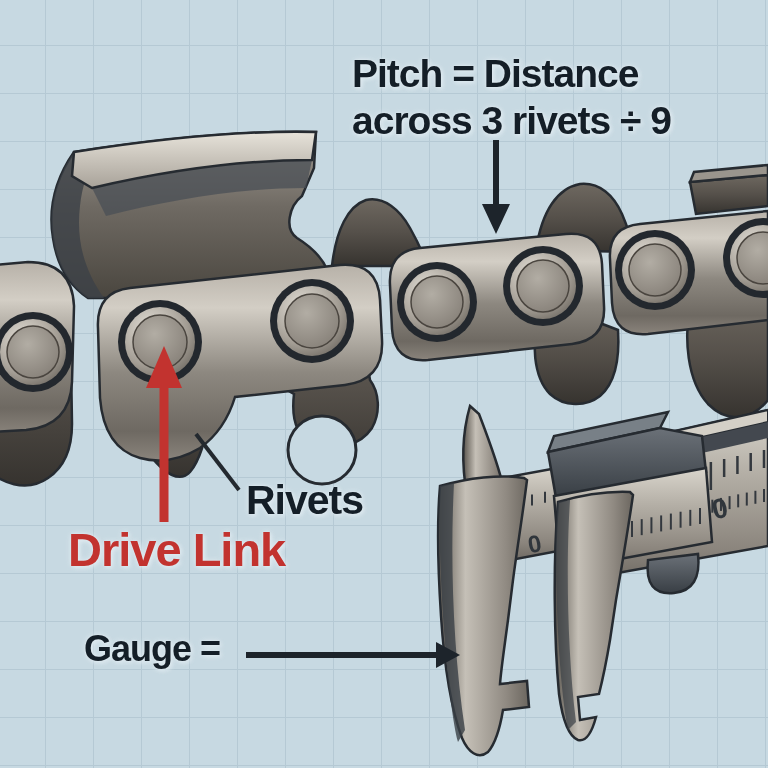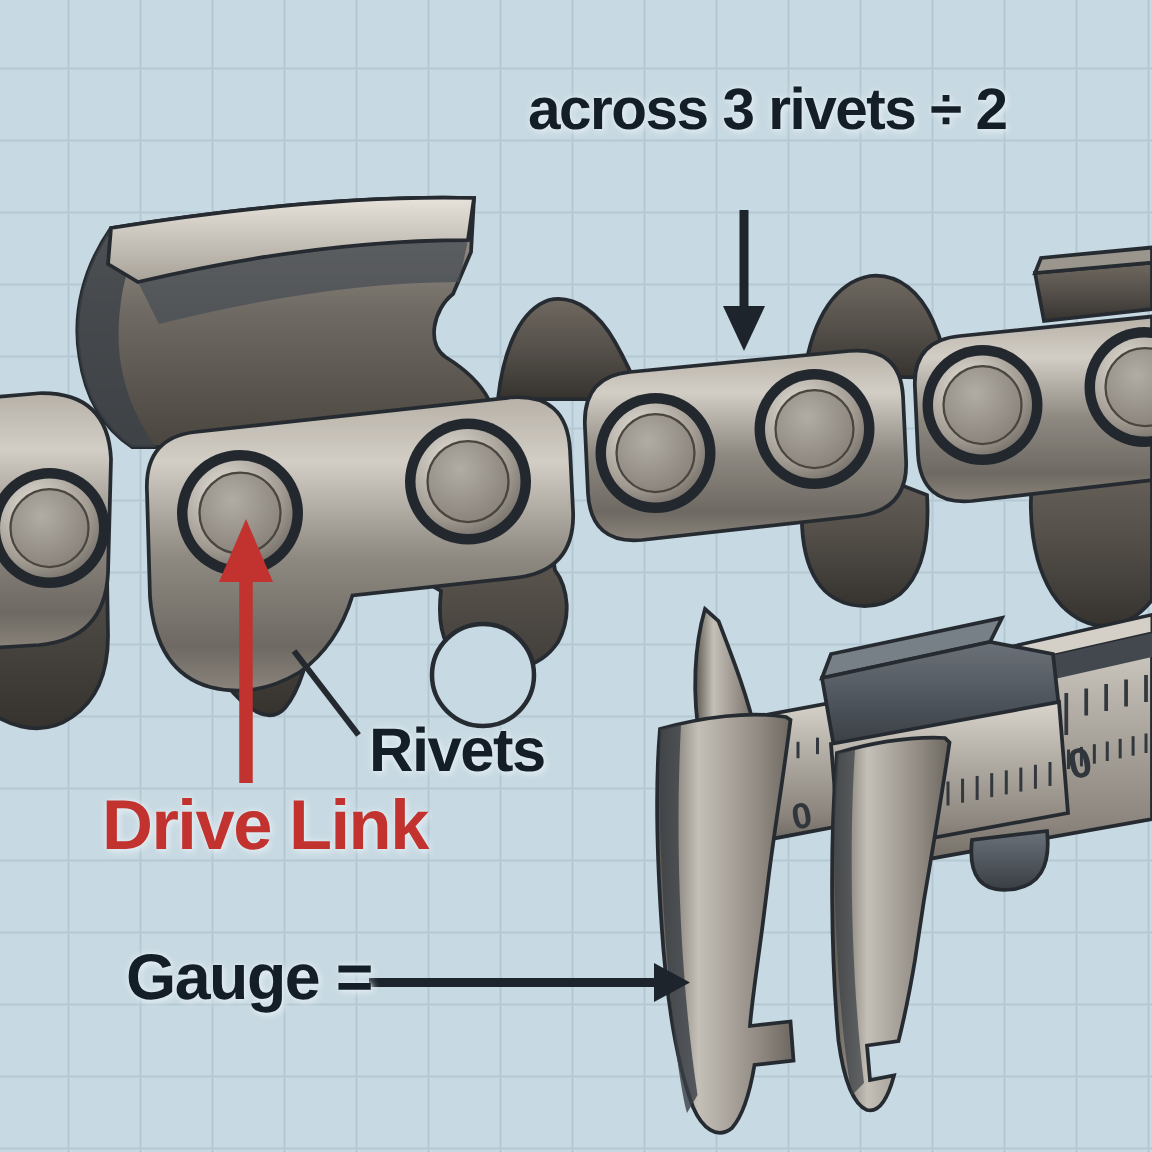--- a/index.html
+++ b/index.html
@@ -18,21 +18,21 @@
     position:absolute;
     color:#141e27;
     text-shadow:0 0 6px rgba(225,236,242,.95), 0 0 2px rgba(225,236,242,.9), 2px 2px 4px rgba(225,236,242,.75);
     letter-spacing:-1px;
     white-space:nowrap;
   }
   .label .bold{font-weight:800;}
   .pitch{left:352px;top:50px;font-size:39px;line-height:47px;font-weight:600;}
   .rivets{left:246px;top:477px;font-size:41px;font-weight:800;}
   .drivelink{left:68px;top:522px;font-size:47px;font-weight:800;color:#c2332f;}
-  .gauge{left:84px;top:628px;font-size:43px;font-weight:800;}
+  .gauge{left:84px;top:628px;font-size:36px;font-weight:800;}
 </style>
 </head>
 <body>
 
 <div class="stage">
 
   <svg width="768" height="768" viewBox="0 0 768 768">
     <defs>
       <linearGradient id="gPlate" x1="0" y1="0" x2="0" y2="1">
         <stop offset="0" stop-color="#b7b1a8"></stop>
@@ -252,21 +252,22 @@
       <polygon points="164,346 146,388 182,388" fill="#c2332f"></polygon>
     </g>
 
     <g>
       <line x1="246" y1="655" x2="440" y2="655" stroke="#1d242b" stroke-width="6"></line>
       <polygon points="460,655 436,642 436,668" fill="#1d242b"></polygon>
     </g>
   </svg>
 
   <div class="label pitch">
-    <div>across 3 rivets ÷ 2</div>
+    <div><span class="bold">Pitch</span><span> = Distance</span></div>
+    <div>across 3 rivets ÷ 9</div>
   </div>
 
   <div class="label drivelink">Drive Link</div>
 
   <div class="label rivets">Rivets</div>
 
   <div class="label gauge">Gauge =</div>
 </div>
 
 </body></html>

